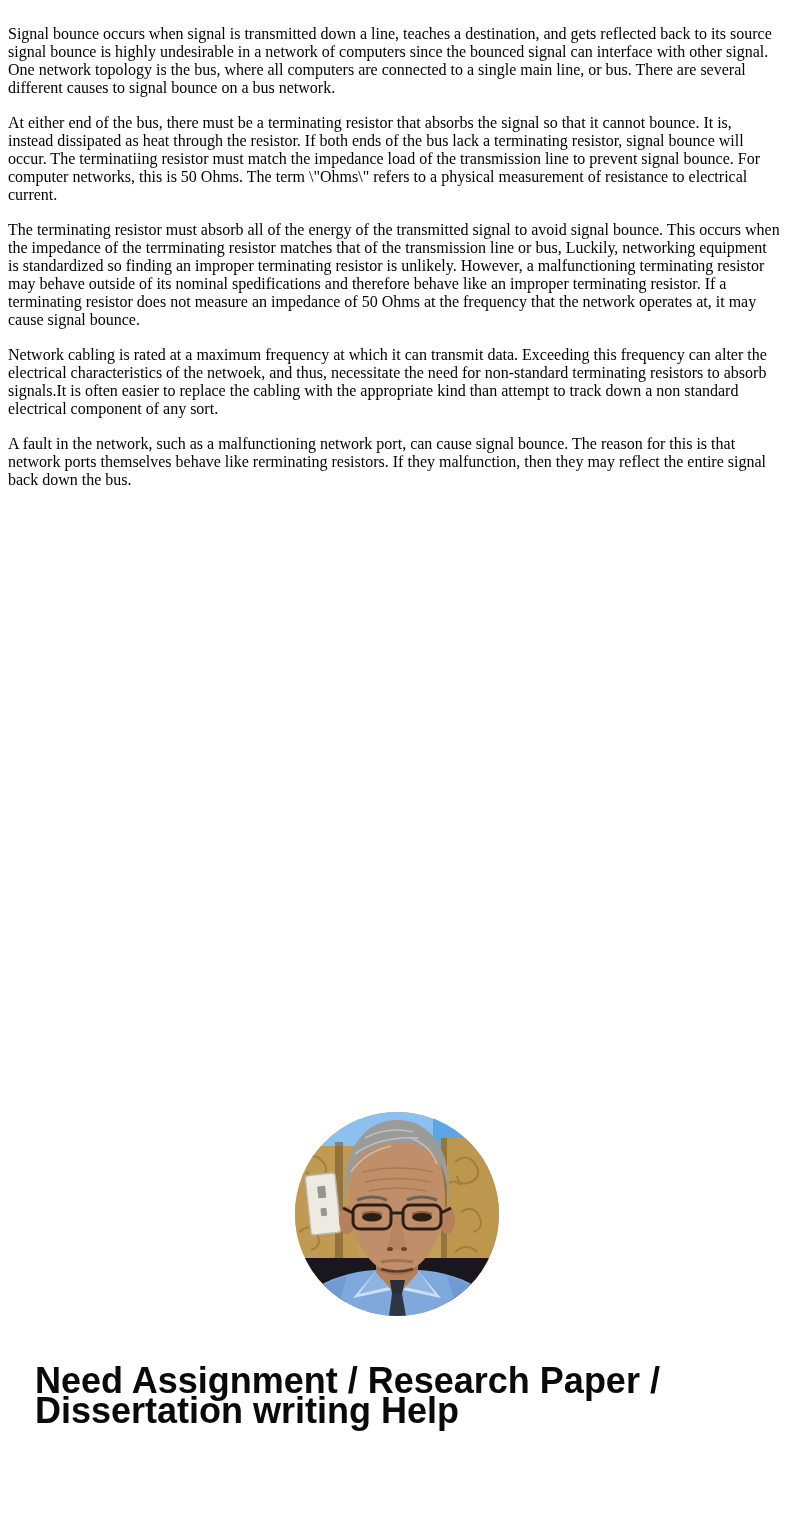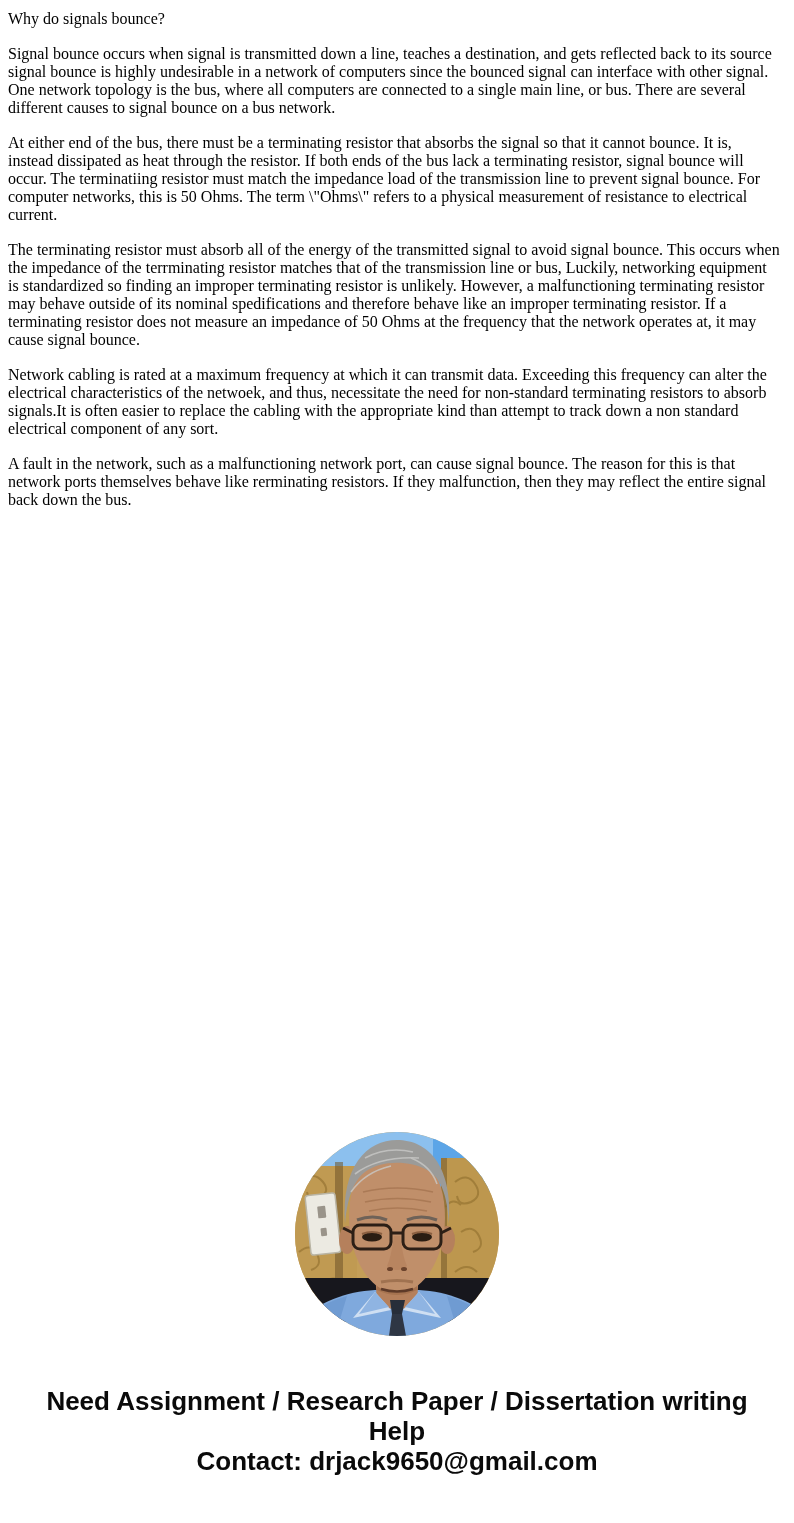--- a/index.html
+++ b/index.html
@@ -41,42 +41,41 @@
     height: 204px;
     margin: 0 auto;
   }
   .avatar-wrap svg {
     display: block;
     width: 204px;
     height: 204px;
   }
   .footer-banner {
     margin-top: 50px;
-    text-align: center;
+    text-align: left;
     font-family: "Liberation Sans", sans-serif;
     font-weight: bold;
-    font-size: 26px;
+    font-size: 36px;
     line-height: 30px;
     color: #0a0a0a;
   }
   .footer-help {
     max-width: 724px;
     margin: 0 auto;
   }
   .footer-contact {
     max-width: 724px;
     margin: 0 auto;
   }
 </style>
 </head>
 <body>
 
 <div class="content">
 
-  <p class="question-title">Why do signals bounce?</p>
 
 
   <p class="body-paragraph">Signal bounce occurs when signal is transmitted down a line, teaches a destination, and gets reflected back to its source signal bounce is highly undesirable in a network of computers since the bounced signal can interface with other signal. One network topology is the bus, where all computers are connected to a single main line, or bus. There are several different causes to signal bounce on a bus network.</p>
 
   <p class="body-paragraph">At either end of the bus, there must be a terminating resistor that absorbs the signal so that it cannot bounce. It is, instead dissipated as heat through the resistor. If both ends of the bus lack a terminating resistor, signal bounce will occur. The terminatiing resistor must match the impedance load of the transmission line to prevent signal bounce. For computer networks, this is 50 Ohms. The term \"Ohms\" refers to a physical measurement of resistance to electrical current.</p>
 
   <p class="body-paragraph">The terminating resistor must absorb all of the energy of the transmitted signal to avoid signal bounce. This occurs when the impedance of the terrminating resistor matches that of the transmission line or bus, Luckily, networking equipment is standardized so finding an improper terminating resistor is unlikely. However, a malfunctioning terminating resistor may behave outside of its nominal spedifications and therefore behave like an improper terminating resistor. If a terminating resistor does not measure an impedance of 50 Ohms at the frequency that the network operates at, it may cause signal bounce.</p>
 
   <p class="body-paragraph">Network cabling is rated at a maximum frequency at which it can transmit data. Exceeding this frequency can alter the electrical characteristics of the netwoek, and thus, necessitate the need for non-standard terminating resistors to absorb signals.It is often easier to replace the cabling with the appropriate kind than attempt to track down a non standard electrical component of any sort.</p>
 
@@ -180,14 +179,13 @@
       <ellipse cx="109" cy="137" rx="3" ry="2" fill="#6b432c"></ellipse>
 
       <path d="M86,150 Q102,147 118,150" fill="none" stroke="#8a5f40" stroke-width="3" opacity="0.6"></path>
       <path d="M86,157 Q102,162 118,157" fill="none" stroke="#5e3a28" stroke-width="2.5"></path>
     </g>
   </svg>
 </div>
 
 <div class="footer-banner">
   <div class="footer-help">Need Assignment / Research Paper / Dissertation writing Help</div>
-  <div class="footer-contact">Contact: drjack9650@gmail.com</div>
 </div>
 
 </body></html>

